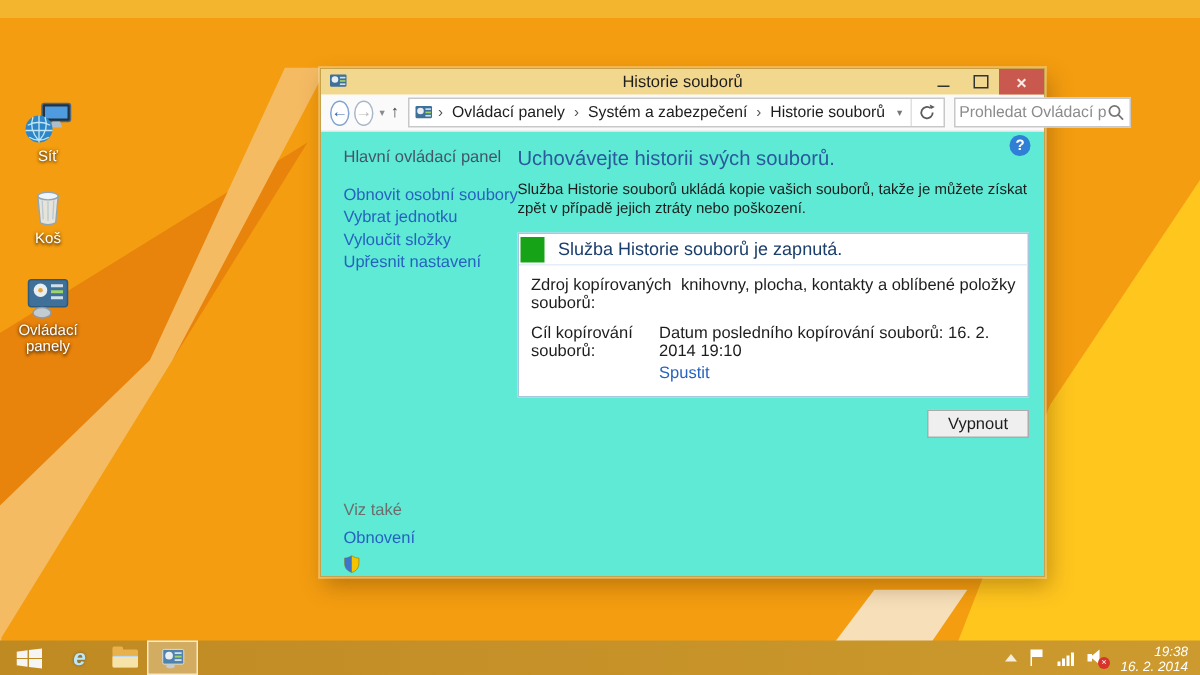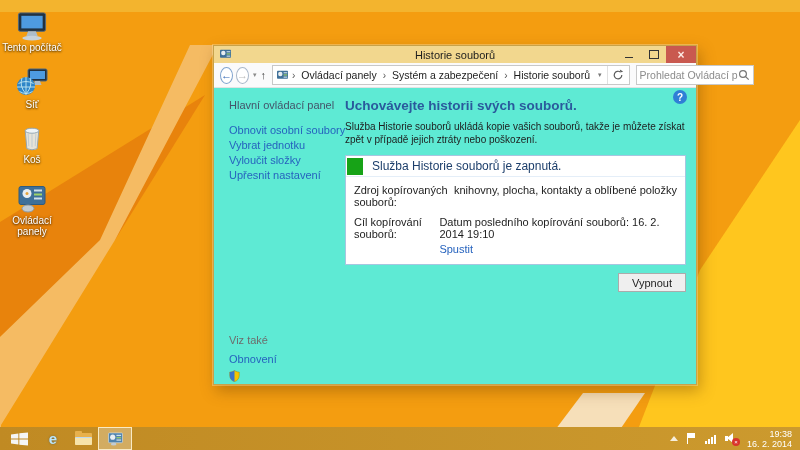--- a/index.html
+++ b/index.html
@@ -74,40 +74,40 @@
   .lnk { color:#2663BE; cursor:pointer; }
   .seealso { position:absolute; left:15px; top:246px; }
   .seehead { color:#6d6d6d; margin-bottom:7px; }
   .seealso .lnk { display:block; margin-bottom:5px; }
   .shieldrow { display:flex; align-items:center; gap:5px; }
   .help { position:absolute; top:2px; right:9px; width:14px; height:14px; border-radius:50%; background:#2F7FD6;
           color:#fff; font-size:10px; font-weight:bold; display:flex; align-items:center; justify-content:center; }
   .help::before { content:"?"; }
 
   .main { position:absolute; left:131px; top:6px; width:341px; }
-  h1.head { font-size:13.5px; font-weight:bold; color:#2A5A9C; margin:4px 0 7px; }
+  h1.head { font-size:13.5px; font-weight:normal; color:#2A5A9C; margin:4px 0 7px; }
   p.desc { font-size:10px; line-height:1.32; margin:0 0 9px; }
   .statusbox { border:1px solid #A7C6E0; background:#fff; }
   .band { height:21px; display:flex; align-items:center; border-bottom:1px solid #E4EEF8; }
   .greensq { width:16px; height:17px; background:#17A317; margin:1px 9px 1px 1px; flex:none; }
   .bandtxt { color:#1C3E6B; font-size:12px; }
   .boxbody { padding:7px 8px 9px; }
   .row1 { margin-bottom:8px; }
   .flabel { display:inline-block; width:100px; vertical-align:top; }
   .row2 { display:flex; }
   .driverow { display:flex; gap:7px; margin-bottom:7px; }
   .drivetxt div { line-height:12px; }
   .datum { margin-bottom:3px; }
   .btnrow { width:341px; display:flex; justify-content:flex-end; margin-top:8px; }
   .btn { font-family:"Liberation Sans",sans-serif; font-size:11px; color:#1d1d1d; background:#EFEFEF;
          border:1px solid #ABABAB; padding:2px 13px; height:19px; }
 
   
   .taskbar { position:absolute; left:0; bottom:0; width:800px; height:23px;
-             background:linear-gradient(90deg,#C08A23,#CC9A2E); display:flex; align-items:center; }
+             background:linear-gradient(90deg,#C08A23,#CC9A2E); display:flex; align-items:center;font-style:italic; }
   .tbtn { height:23px; display:flex; align-items:center; justify-content:center; }
   .tb-start { width:38px; }
   .tb-ie { width:30px; }
   .ie-e::before { content:"e"; color:#BDE6F8; font-size:15px; font-weight:bold; text-shadow:0 0 2px rgba(0,60,110,.5); }
   .tb-exp { width:30px; }
   .folder { position:relative; width:17px; height:12px; }
   .folder .back { position:absolute; inset:0; background:#E8B14C; border-radius:1px; }
   .folder .tab { position:absolute; left:0; top:-2px; width:7px; height:3px; background:#E8B14C; border-radius:1px 1px 0 0; }
   .folder .front { position:absolute; left:0; bottom:0; width:17px; height:8px; background:#F7E3A8; border-radius:1px;
                    border-top:1px solid #BFD9EE; }
@@ -136,31 +136,20 @@
 <div class="screen">
 
   <div class="wp">
     <div class="wp-top"></div>
     <div class="wp-dark"></div>
     <div class="wp-pale"></div>
     <div class="wp-yellow"></div>
     <div class="wp-cream"></div>
   </div>
 
-  <div class="dicon" id="di-pc">
-    <div class="glyph">
-      <svg width="34" height="31" viewBox="0 0 34 32">
-          <rect x="3" y="3" width="28" height="19" rx="2" fill="#223240" stroke="#51687c"></rect>
-          <rect x="6" y="6" width="22" height="13" fill="#4E9BE0"></rect>
-          <path d="M13 22 h8 l2 5 h-12 z" fill="#AEBDC8"></path>
-          <ellipse cx="17" cy="29" rx="10" ry="2.5" fill="#C7D2DA"></ellipse>
-        </svg>
-    </div>
-    <div class="lbl">Tento počítač</div>
-  </div>
   <div class="dicon" id="di-net">
     <div class="glyph">
       <svg width="34" height="30" viewBox="0 0 34 30">
           <rect x="13" y="2" width="19" height="12" rx="1.5" fill="#223240" stroke="#51687c"></rect>
           <rect x="15" y="4" width="15" height="8" fill="#4E9BE0"></rect>
           <path d="M20 14 h5 l1.5 4 h-8 z" fill="#AEBDC8"></path>
           <circle cx="11" cy="19" r="9" fill="#2E86C8"></circle>
           <path d="M3.5 16.5 q7.5 -4 15 0 M2 20 h18 M4.5 24.5 q6.5 4 13 0 M11 10 v18 M7 11 q-3 8 4 16 M15 11 q3 8 -4 16" stroke="#BFE6F2" stroke-width="0.9" fill="none"></path>
         </svg>
     </div>

